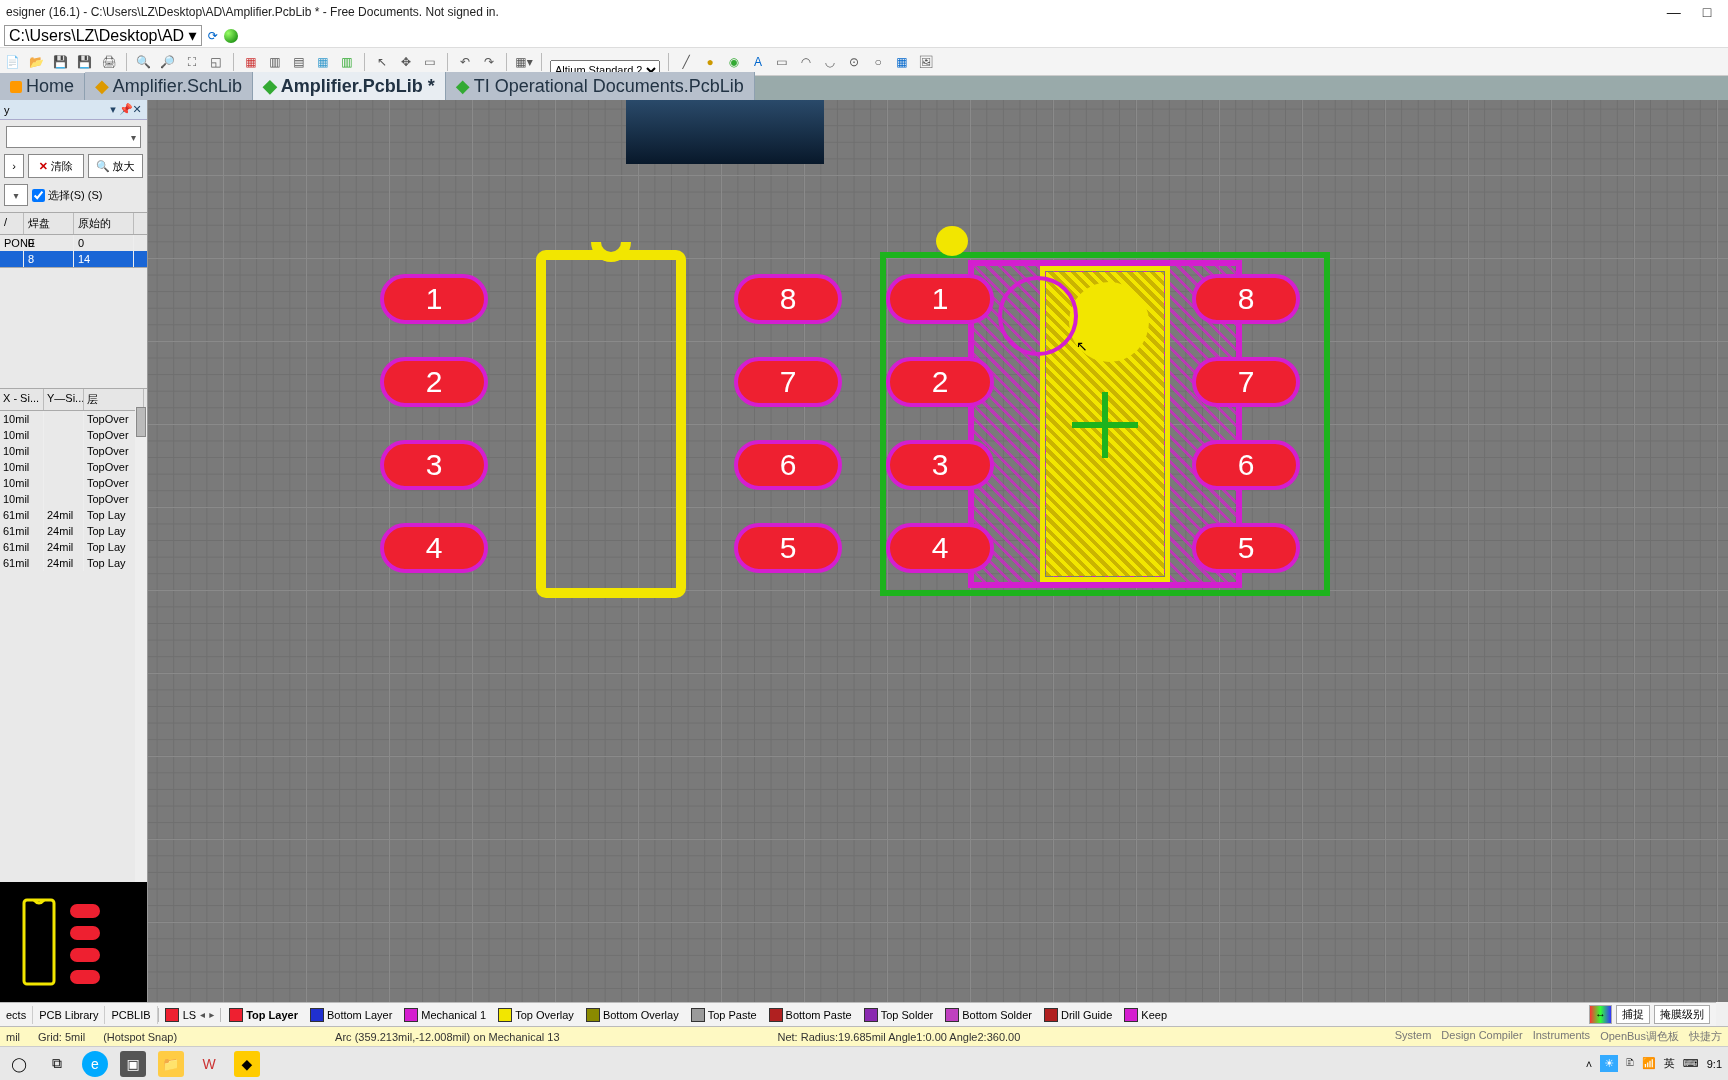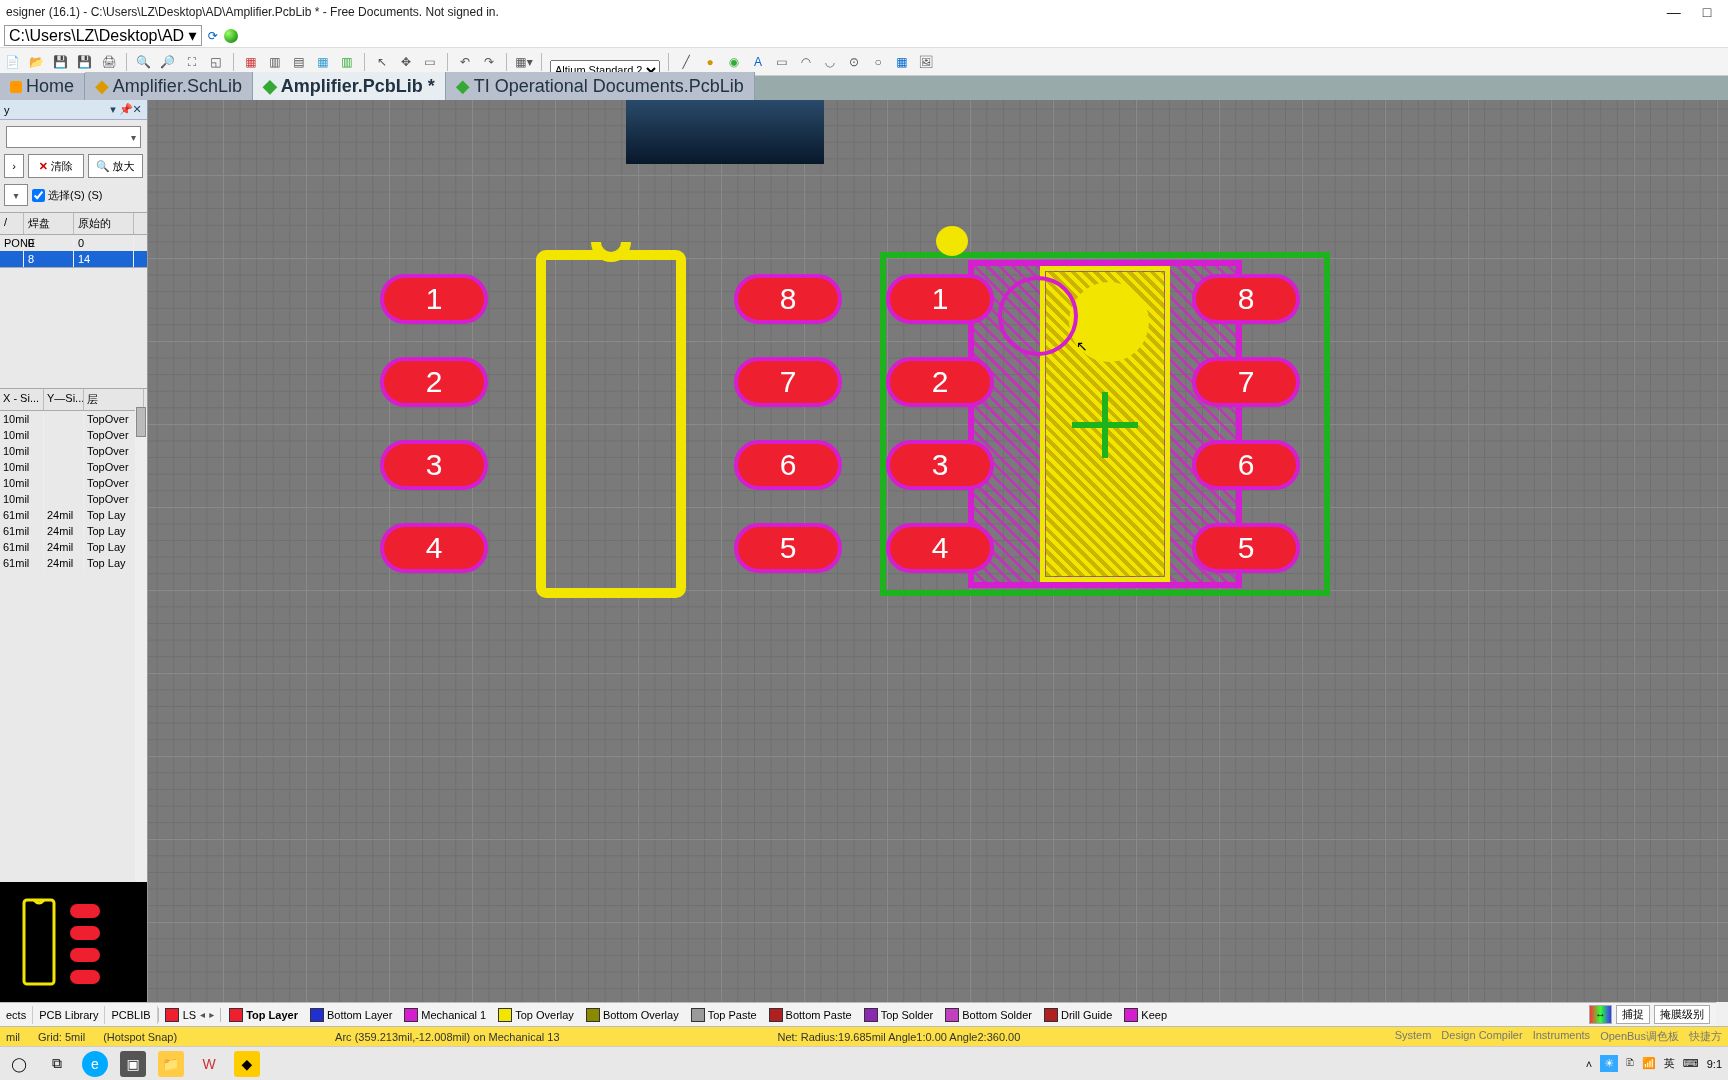--- a/index.html
+++ b/index.html
@@ -88,21 +88,21 @@
   .layerbar .lefttabs{display:flex;align-items:center;}
   .layerbar .lefttabs .t{padding:3px 6px;border-right:1px solid #ccc;}
   .layerbar .lswrap{display:flex;align-items:center;gap:4px;padding:0 6px;border-left:1px solid #bbb;border-right:1px solid #bbb;}
   .sw{width:14px;height:14px;display:inline-block;border:1px solid #333;}
   .layerbar .layers{display:flex;align-items:center;gap:4px;padding:0 4px;overflow:hidden;}
   .layerbar .layers .it{display:flex;align-items:center;gap:3px;padding:0 4px;}
   .layerbar .layers .it.active{font-weight:bold;}
   .layerbar .nav{margin-left:auto;display:flex;gap:4px;padding:0 6px;}
   .layerbar .nav span{border:1px solid #aaa;padding:1px 5px;background:#fff;}
   
-  .status{position:absolute;left:0;right:0;bottom:0;height:20px;background:#fde047;border-top:1px solid #bbb;display:flex;align-items:center;font-size:11px;gap:18px;padding:0 6px;color:#333;}
+  .status{position:absolute;left:0;right:0;bottom:0;height:20px;background:#fef9c3;border-top:1px solid #bbb;display:flex;align-items:center;font-size:11px;gap:18px;padding:0 6px;color:#333;}
   .status .seg{white-space:nowrap;}
   .status .links{margin-left:auto;display:flex;gap:10px;color:#777;justify-content:center;}
   
   .status{bottom:34px;}
   .layerbar{bottom:54px;}
   .main{bottom:78px;}
   .wintask{position:absolute;left:0;right:0;bottom:0;height:34px;background:#e8e8e8;border-top:1px solid #ccc;display:flex;align-items:center;padding:0 6px;gap:10px;font-size:11px;justify-content:space-between;}
   .wintask .apps{display:flex;gap:12px;align-items:center;}
   .wintask .apps .app{width:26px;height:26px;display:flex;align-items:center;justify-content:center;border-radius:3px;font-size:14px;}
   .wintask .tray{display:flex;gap:8px;align-items:center;}

